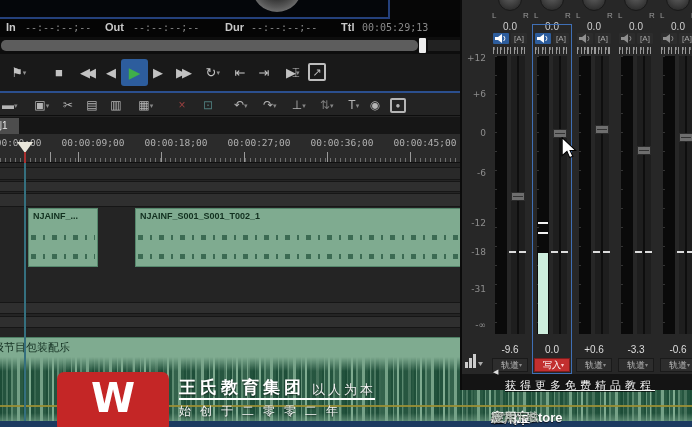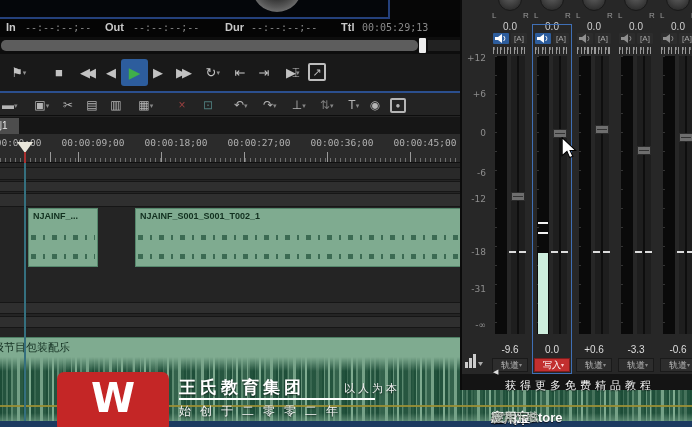--- a/index.html
+++ b/index.html
@@ -107,27 +107,27 @@
   .sel-outline{left:70px;top:24px;width:40px;height:350px;border:1px solid #3f6fb5;z-index:3;}
   .meter-opt{left:2px;top:352px;width:20px;height:18px;}
   .mini-spk{left:31px;top:368px;font-size:7px;color:#ddd;}
 
   
   .wm{z-index:20;}
   .wm-logo{left:57px;top:372px;width:112px;height:60px;background:#c42626;border-radius:7px;
            color:#fff;font-weight:bold;font-size:40px;text-align:center;line-height:52px;font-family:"DejaVu Sans",sans-serif;}
   .wm-brand{left:179px;top:376px;font-size:17px;font-weight:bold;color:#fff;letter-spacing:4px;
             text-shadow:0 1px 2px rgba(0,0,0,.6);white-space:nowrap;}
-  .wm-slogan{left:312px;top:381px;font-size:11px;color:#f2f2f2;letter-spacing:3px;
-             text-shadow:0 1px 2px rgba(0,0,0,.6);white-space:nowrap;margin-left:32px;}
+  .wm-slogan{left:312px;top:381px;font-size:13px;color:#f2f2f2;letter-spacing:3px;
+             text-shadow:0 1px 2px rgba(0,0,0,.6);white-space:nowrap;}
   .wm-underline{left:179px;top:398px;width:196px;height:2px;background:#fff;}
   .wm-line2{left:179px;top:403px;font-size:12px;color:#f5f5f5;letter-spacing:9px;
             text-shadow:0 1px 2px rgba(0,0,0,.6);white-space:nowrap;}
   .wm-r1{left:500px;top:378px;width:160px;text-align:center;font-size:11px;color:#f5f5f5;
-         letter-spacing:4px;white-space:nowrap;text-shadow:0 1px 1px rgba(0,0,0,.7);}
+         letter-spacing:4px;white-space:nowrap;text-shadow:0 1px 1px rgba(0,0,0,.7);text-decoration:underline;}
   .wm-band{left:517px;top:392px;width:140px;height:18px;background:rgba(223,236,223,.82);}
   .wm-r2{left:0;top:2px;width:140px;text-align:center;font-size:13px;font-weight:bold;color:#c22525;letter-spacing:6px;white-space:nowrap;}
   .wm-r3{left:491px;top:409px;width:200px;font-size:12px;white-space:nowrap;text-shadow:0 1px 1px rgba(0,0,0,.7);}
   .wm-r3 span{position:static;}
   .wm-r3 .b{font-weight:bold;color:#fff;font-size:13px;}
   .wm-r3 .d{color:#b9c6b9;}
 
   
   .cursor{left:561px;top:137px;z-index:40;}
 </style>
@@ -238,21 +238,21 @@
 
   <div class="playhead-line"></div>
   <div class="navybar"></div>
 
   <div class="mixer">
     <div id="scale-col" style="left:0;top:0;width:26px;height:340px">
         <div class="scale-label" style="left: 0px; top: 53px;">+12</div>
         <div class="scale-label" style="left: 0px; top: 89px;">+6</div>
         <div class="scale-label" style="left: 0px; top: 128px;">0</div>
         <div class="scale-label" style="left: 0px; top: 168px;">-6</div>
-        <div class="scale-label" style="left: 0px; top: 194px;">-12</div>
+        <div class="scale-label" style="left: 0px; top: 218px;">-12</div>
         <div class="scale-label" style="left: 0px; top: 247px;">-18</div>
         <div class="scale-label" style="left: 0px; top: 284px;">-31</div>
         <div class="scale-label" style="left: 0px; top: 320px;">-∞</div>
       </div>
     <div class="sel-outline"></div>
     <div id="strips" style="left:0;top:0;width:232px;height:390px">
         <div class="strip" style="left: 29px;">
           <div class="knob"></div>
           <span class="lr" style="left:1px">L</span>
           <span class="lr" style="left:32px">R</span>

